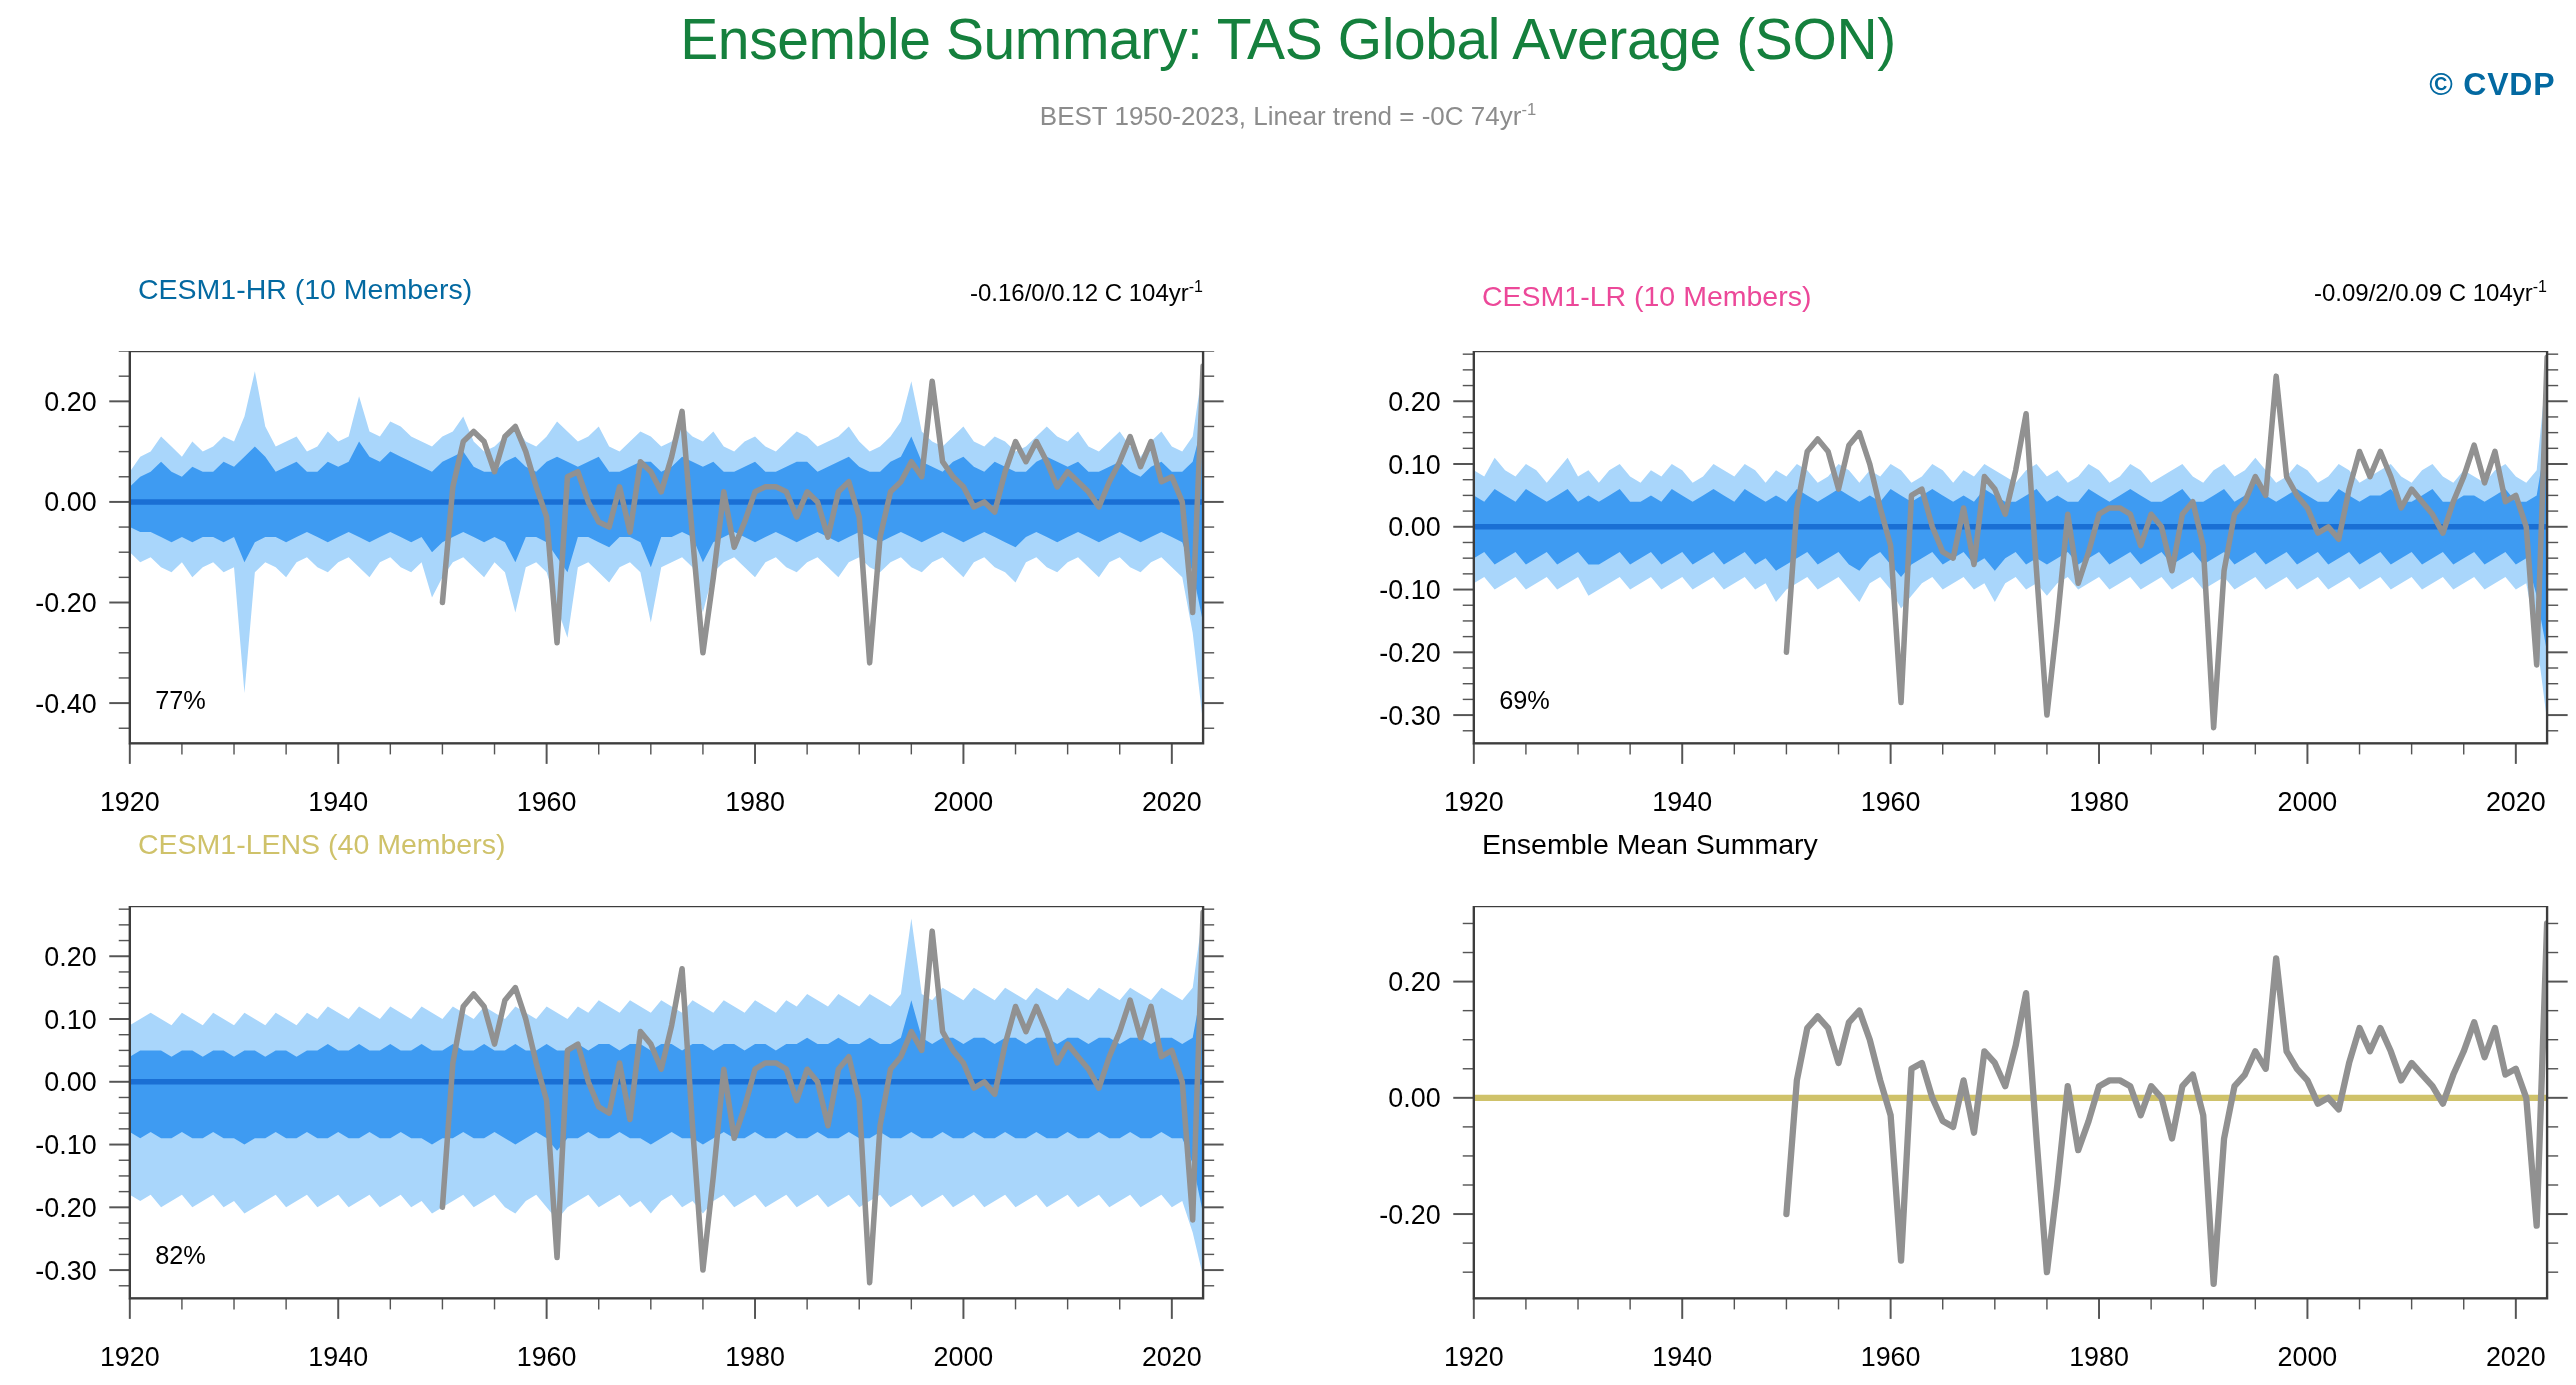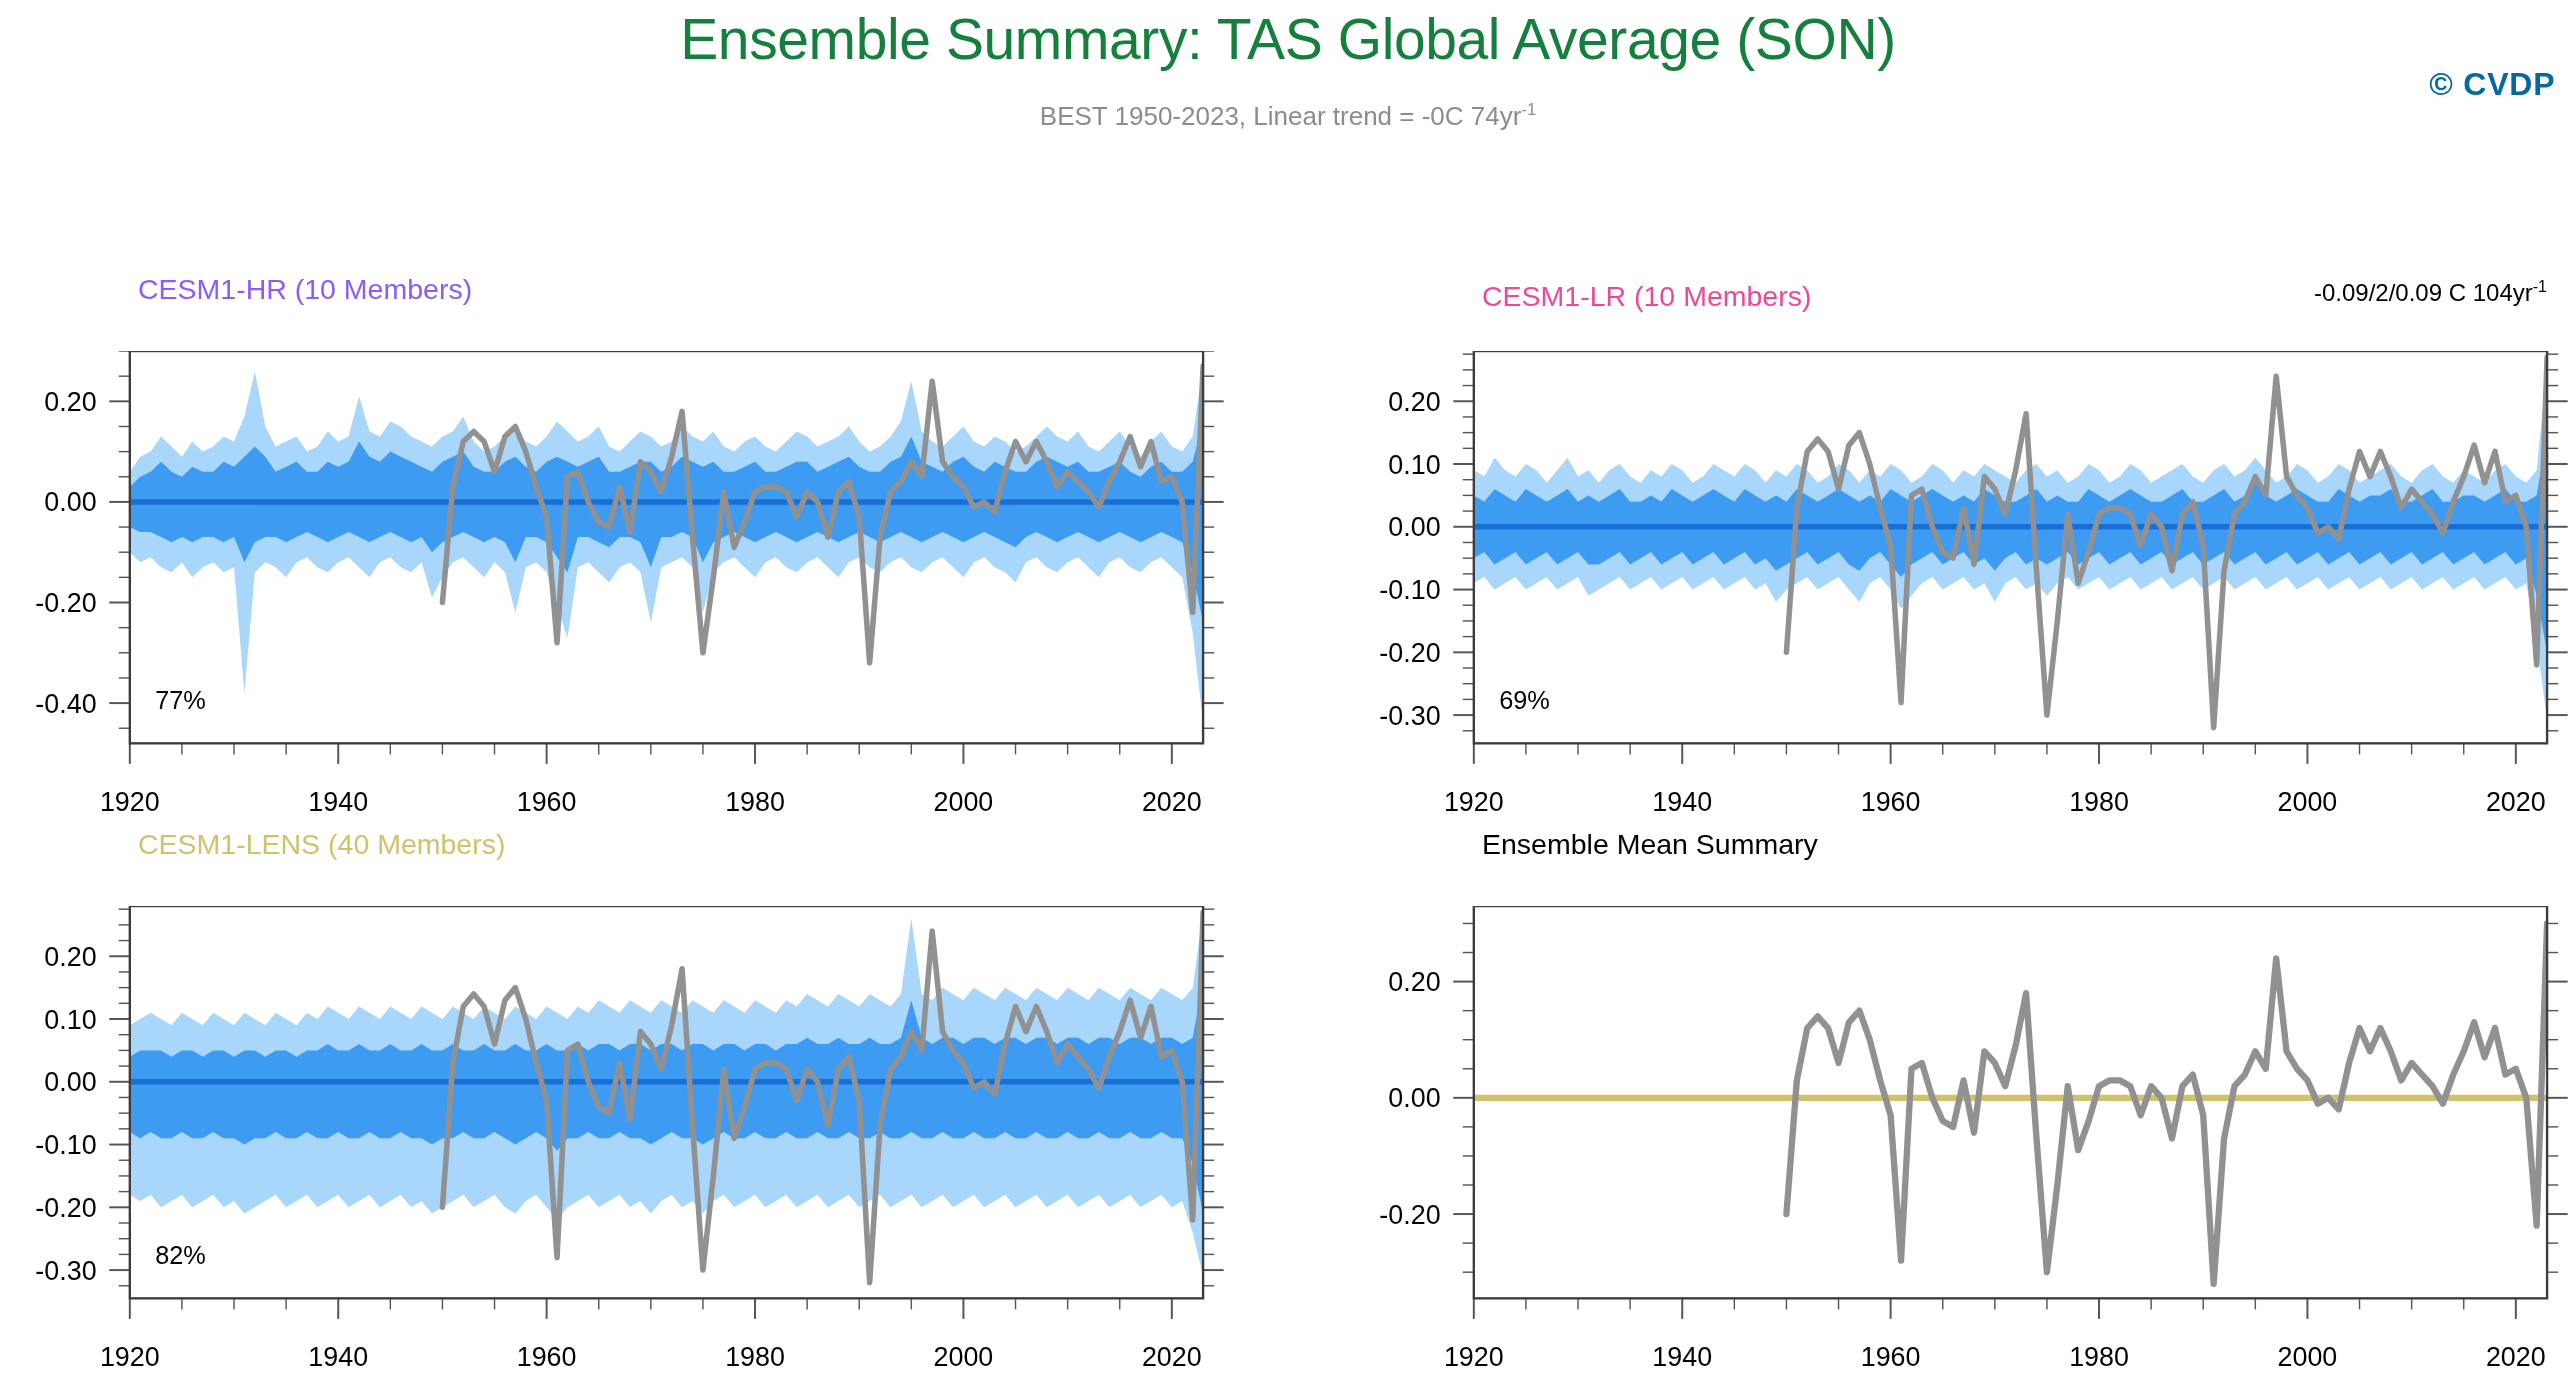--- a/index.html
+++ b/index.html
@@ -41,21 +41,22 @@
 <body>
 
 <div id="page-title">Ensemble Summary: TAS Global Average (SON)</div>
 
 <div id="page-subtitle"><span>BEST 1950-2023, Linear trend = -0C 74yr</span><span class="sup">-1</span></div>
 
 <div id="watermark">© CVDP</div>
 
 <div id="panels-root">
     <div class="panel" style="left: 27px; top: 351px; width: 1271px; height: 511px;">
-      <div class="panel-title" style="left: 111px; top: -78px; color: #8b5cf6;">CESM1-HR (10 Members)</div>
+      <div class="panel-title" style="left: 111px; top: -78px; color: #0369a1;">CESM1-HR (10 Members)</div>
+      <div class="panel-trend" style="left: 0px; top: -73px; width: 1176px;"><span>-0.16/0/0.12 C 104yr</span><span class="sup">-1</span></div>
       <svg width="1271" height="511" class="panel-svg" viewBox="0 0 1607 646">
         <defs>
           <clipPath id="clip-cesm1-hr">
             <rect x="130" y="0" width="1357" height="496"></rect>
           </clipPath>
         </defs>
         <g clip-path="url(#clip-cesm1-hr)">
           <path d="M130.00,152.62 L143.17,133.54 L156.35,127.18 L169.52,108.10 L182.70,120.82 L195.87,133.54 L209.05,114.46 L222.22,127.18 L235.40,120.82 L248.57,108.10 L261.75,114.46 L274.92,82.67 L288.10,25.44 L301.27,95.38 L314.45,120.82 L327.62,114.46 L340.80,108.10 L353.97,127.18 L367.15,120.82 L380.32,101.74 L393.50,114.46 L406.67,108.10 L419.84,57.23 L433.02,101.74 L446.19,108.10 L459.37,89.03 L472.54,95.38 L485.72,108.10 L498.89,114.46 L512.07,120.82 L525.24,108.10 L538.42,101.74 L551.59,82.67 L564.77,114.46 L577.94,127.18 L591.12,120.82 L604.29,108.10 L617.47,95.38 L630.64,114.46 L643.82,120.82 L656.99,108.10 L670.17,89.03 L683.34,101.74 L696.51,114.46 L709.69,108.10 L722.86,95.38 L736.04,120.82 L749.21,127.18 L762.39,114.46 L775.56,101.74 L788.74,108.10 L801.91,120.82 L815.09,114.46 L828.26,95.38 L841.44,108.10 L854.61,114.46 L867.79,101.74 L880.96,120.82 L894.14,127.18 L907.31,114.46 L920.49,108.10 L933.66,120.82 L946.83,127.18 L960.01,114.46 L973.18,101.74 L986.36,108.10 L999.53,120.82 L1012.71,114.46 L1025.88,108.10 L1039.06,95.38 L1052.23,114.46 L1065.41,127.18 L1078.58,120.82 L1091.76,108.10 L1104.93,89.03 L1118.11,38.15 L1131.28,101.74 L1144.46,114.46 L1157.63,120.82 L1170.81,108.10 L1183.98,95.38 L1197.16,114.46 L1210.33,120.82 L1223.50,108.10 L1236.68,114.46 L1249.85,127.18 L1263.03,120.82 L1276.20,108.10 L1289.38,95.38 L1302.55,108.10 L1315.73,114.46 L1328.90,101.74 L1342.08,120.82 L1355.25,127.18 L1368.43,114.46 L1381.60,101.74 L1394.78,120.82 L1407.95,133.54 L1421.13,114.46 L1434.30,101.74 L1447.48,120.82 L1460.65,127.18 L1473.83,108.10 L1487.00,19.08 L1487.00,470.56 L1473.83,356.10 L1460.65,286.15 L1447.48,273.44 L1434.30,260.72 L1421.13,267.08 L1407.95,279.79 L1394.78,273.44 L1381.60,260.72 L1368.43,267.08 L1355.25,286.15 L1342.08,273.44 L1328.90,260.72 L1315.73,267.08 L1302.55,279.79 L1289.38,273.44 L1276.20,260.72 L1263.03,267.08 L1249.85,292.51 L1236.68,279.79 L1223.50,273.44 L1210.33,260.72 L1197.16,267.08 L1183.98,286.15 L1170.81,273.44 L1157.63,260.72 L1144.46,267.08 L1131.28,279.79 L1118.11,273.44 L1104.93,260.72 L1091.76,267.08 L1078.58,279.79 L1065.41,273.44 L1052.23,260.72 L1039.06,267.08 L1025.88,286.15 L1012.71,273.44 L999.53,260.72 L986.36,267.08 L973.18,279.79 L960.01,273.44 L946.83,260.72 L933.66,267.08 L920.49,286.15 L907.31,273.44 L894.14,260.72 L880.96,267.08 L867.79,279.79 L854.61,330.67 L841.44,273.44 L828.26,260.72 L815.09,267.08 L801.91,273.44 L788.74,343.38 L775.56,279.79 L762.39,267.08 L749.21,273.44 L736.04,292.51 L722.86,279.79 L709.69,267.08 L696.51,273.44 L683.34,362.46 L670.17,324.31 L656.99,279.79 L643.82,267.08 L630.64,273.44 L617.47,330.67 L604.29,279.79 L591.12,267.08 L577.94,286.15 L564.77,273.44 L551.59,260.72 L538.42,267.08 L525.24,286.15 L512.07,311.59 L498.89,267.08 L485.72,279.79 L472.54,273.44 L459.37,260.72 L446.19,267.08 L433.02,286.15 L419.84,273.44 L406.67,260.72 L393.50,267.08 L380.32,279.79 L367.15,273.44 L353.97,260.72 L340.80,267.08 L327.62,286.15 L314.45,273.44 L301.27,267.08 L288.10,279.79 L274.92,432.41 L261.75,273.44 L248.57,279.79 L235.40,267.08 L222.22,273.44 L209.05,286.15 L195.87,267.08 L182.70,279.79 L169.52,273.44 L156.35,260.72 L143.17,267.08 L130.00,254.36 Z" fill="#a9d6fb" stroke="none"></path>
           <path d="M130.00,171.69 L143.17,158.97 L156.35,152.62 L169.52,139.90 L182.70,152.62 L195.87,158.97 L209.05,146.26 L222.22,152.62 L235.40,152.62 L248.57,139.90 L261.75,146.26 L274.92,133.54 L288.10,120.82 L301.27,133.54 L314.45,152.62 L327.62,146.26 L340.80,139.90 L353.97,152.62 L367.15,152.62 L380.32,139.90 L393.50,146.26 L406.67,139.90 L419.84,114.46 L433.02,133.54 L446.19,139.90 L459.37,127.18 L472.54,133.54 L485.72,139.90 L498.89,146.26 L512.07,152.62 L525.24,139.90 L538.42,133.54 L551.59,127.18 L564.77,146.26 L577.94,152.62 L591.12,152.62 L604.29,139.90 L617.47,133.54 L630.64,146.26 L643.82,152.62 L656.99,139.90 L670.17,133.54 L683.34,139.90 L696.51,146.26 L709.69,139.90 L722.86,133.54 L736.04,152.62 L749.21,152.62 L762.39,146.26 L775.56,139.90 L788.74,139.90 L801.91,152.62 L815.09,146.26 L828.26,133.54 L841.44,139.90 L854.61,146.26 L867.79,139.90 L880.96,152.62 L894.14,152.62 L907.31,146.26 L920.49,139.90 L933.66,152.62 L946.83,152.62 L960.01,146.26 L973.18,139.90 L986.36,139.90 L999.53,152.62 L1012.71,146.26 L1025.88,139.90 L1039.06,133.54 L1052.23,146.26 L1065.41,152.62 L1078.58,152.62 L1091.76,139.90 L1104.93,133.54 L1118.11,108.10 L1131.28,139.90 L1144.46,146.26 L1157.63,152.62 L1170.81,139.90 L1183.98,133.54 L1197.16,146.26 L1210.33,152.62 L1223.50,139.90 L1236.68,146.26 L1249.85,152.62 L1263.03,152.62 L1276.20,139.90 L1289.38,133.54 L1302.55,139.90 L1315.73,146.26 L1328.90,139.90 L1342.08,152.62 L1355.25,152.62 L1368.43,146.26 L1381.60,139.90 L1394.78,152.62 L1407.95,158.97 L1421.13,146.26 L1434.30,139.90 L1447.48,152.62 L1460.65,152.62 L1473.83,139.90 L1487.00,89.03 L1487.00,343.38 L1473.83,279.79 L1460.65,241.64 L1447.48,235.28 L1434.30,228.92 L1421.13,235.28 L1407.95,241.64 L1394.78,235.28 L1381.60,228.92 L1368.43,235.28 L1355.25,241.64 L1342.08,235.28 L1328.90,228.92 L1315.73,235.28 L1302.55,241.64 L1289.38,235.28 L1276.20,228.92 L1263.03,235.28 L1249.85,248.00 L1236.68,241.64 L1223.50,235.28 L1210.33,228.92 L1197.16,235.28 L1183.98,241.64 L1170.81,235.28 L1157.63,228.92 L1144.46,235.28 L1131.28,241.64 L1118.11,235.28 L1104.93,228.92 L1091.76,235.28 L1078.58,241.64 L1065.41,235.28 L1052.23,228.92 L1039.06,235.28 L1025.88,241.64 L1012.71,235.28 L999.53,228.92 L986.36,235.28 L973.18,241.64 L960.01,235.28 L946.83,228.92 L933.66,235.28 L920.49,241.64 L907.31,235.28 L894.14,228.92 L880.96,235.28 L867.79,241.64 L854.61,267.08 L841.44,235.28 L828.26,228.92 L815.09,235.28 L801.91,235.28 L788.74,273.44 L775.56,241.64 L762.39,235.28 L749.21,235.28 L736.04,248.00 L722.86,241.64 L709.69,235.28 L696.51,235.28 L683.34,279.79 L670.17,260.72 L656.99,241.64 L643.82,235.28 L630.64,235.28 L617.47,267.08 L604.29,241.64 L591.12,235.28 L577.94,241.64 L564.77,235.28 L551.59,228.92 L538.42,235.28 L525.24,241.64 L512.07,254.36 L498.89,235.28 L485.72,241.64 L472.54,235.28 L459.37,228.92 L446.19,235.28 L433.02,241.64 L419.84,235.28 L406.67,228.92 L393.50,235.28 L380.32,241.64 L367.15,235.28 L353.97,228.92 L340.80,235.28 L327.62,241.64 L314.45,235.28 L301.27,235.28 L288.10,241.64 L274.92,267.08 L261.75,235.28 L248.57,241.64 L235.40,235.28 L222.22,235.28 L209.05,241.64 L195.87,235.28 L182.70,241.64 L169.52,235.28 L156.35,228.92 L143.17,228.92 L130.00,222.56 Z" fill="#3e9bf2" stroke="none"></path>
           <path d="M130.00,190.77 L143.17,190.77 L156.35,190.77 L169.52,190.77 L182.70,190.77 L195.87,190.77 L209.05,190.77 L222.22,190.77 L235.40,190.77 L248.57,190.77 L261.75,190.77 L274.92,190.77 L288.10,190.77 L301.27,190.77 L314.45,190.77 L327.62,190.77 L340.80,190.77 L353.97,190.77 L367.15,190.77 L380.32,190.77 L393.50,190.77 L406.67,190.77 L419.84,190.77 L433.02,190.77 L446.19,190.77 L459.37,190.77 L472.54,190.77 L485.72,190.77 L498.89,190.77 L512.07,190.77 L525.24,190.77 L538.42,190.77 L551.59,190.77 L564.77,190.77 L577.94,190.77 L591.12,190.77 L604.29,190.77 L617.47,190.77 L630.64,190.77 L643.82,190.77 L656.99,190.77 L670.17,190.77 L683.34,190.77 L696.51,190.77 L709.69,190.77 L722.86,190.77 L736.04,190.77 L749.21,190.77 L762.39,190.77 L775.56,190.77 L788.74,190.77 L801.91,190.77 L815.09,190.77 L828.26,190.77 L841.44,190.77 L854.61,190.77 L867.79,190.77 L880.96,190.77 L894.14,190.77 L907.31,190.77 L920.49,190.77 L933.66,190.77 L946.83,190.77 L960.01,190.77 L973.18,190.77 L986.36,190.77 L999.53,190.77 L1012.71,190.77 L1025.88,190.77 L1039.06,190.77 L1052.23,190.77 L1065.41,190.77 L1078.58,190.77 L1091.76,190.77 L1104.93,190.77 L1118.11,190.77 L1131.28,190.77 L1144.46,190.77 L1157.63,190.77 L1170.81,190.77 L1183.98,190.77 L1197.16,190.77 L1210.33,190.77 L1223.50,190.77 L1236.68,190.77 L1249.85,190.77 L1263.03,190.77 L1276.20,190.77 L1289.38,190.77 L1302.55,190.77 L1315.73,190.77 L1328.90,190.77 L1342.08,190.77 L1355.25,190.77 L1368.43,190.77 L1381.60,190.77 L1394.78,190.77 L1407.95,190.77 L1421.13,190.77 L1434.30,190.77 L1447.48,190.77 L1460.65,190.77 L1473.83,190.77 L1487.00,190.77 " fill="none" stroke="#1a6fd4" stroke-width="7" stroke-linejoin="round" stroke-linecap="round"></path>

